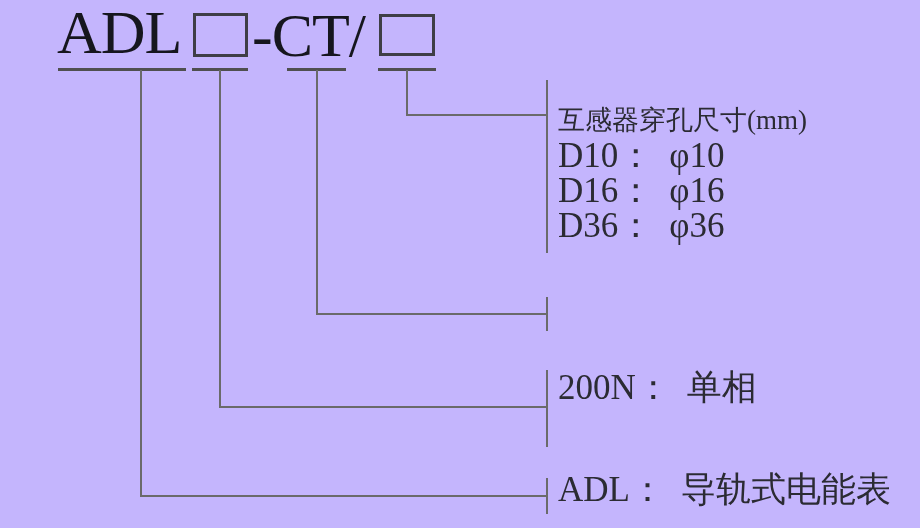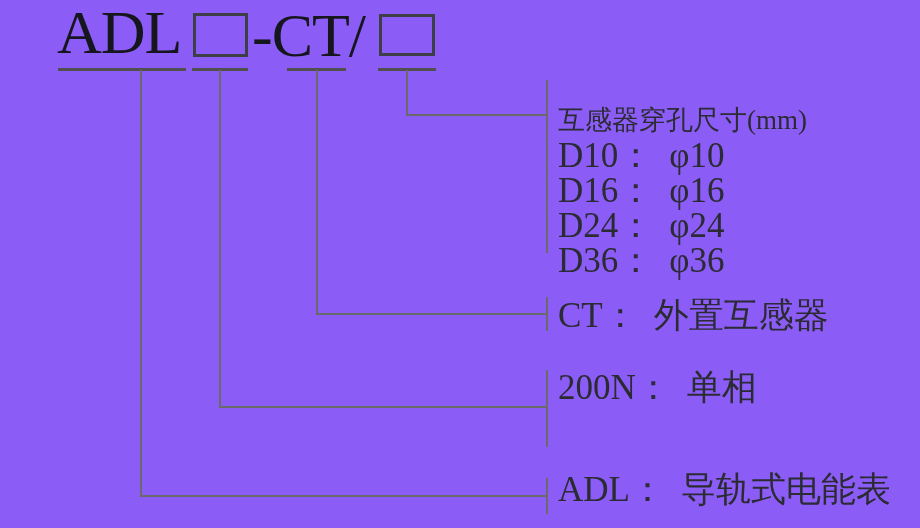--- a/index.html
+++ b/index.html
@@ -4,21 +4,21 @@
 <style>
   html, body {
     margin: 0;
     padding: 0;
     background: #ffffff;
   }
   #canvas {
     position: relative;
     width: 920px;
     height: 528px;
-    background: #8b5cf6;
+    background: #c4b5fd;
     font-family: "Liberation Serif", "DejaVu Serif", serif;
     overflow: hidden;
   }
   .abs { position: absolute; }
 
   
   .title-text {
     font-size: 62px;
     line-height: 64px;
     letter-spacing: -1px;
@@ -78,34 +78,28 @@
 
   <div class="abs opt-block" style="left:558px; top:84px;">
     <div class="branch-header">互感器穿孔尺寸(mm)</div>
     <div class="label-row">
       <span class="code">D10：</span><span class="desc">φ10</span>
     </div>
     <div class="label-row">
       <span class="code">D16：</span><span class="desc">φ16</span>
     </div>
     <div class="label-row">
-      <span class="code">D24：</span><span class="desc">φ24</span>
-    </div>
-    <div class="label-row">
       <span class="code">D36：</span><span class="desc">φ36</span>
     </div>
   </div>
 
   <div class="abs vline" style="left:316px; top:70px;  height:245px;"></div>
   <div class="abs hline" style="left:316px; top:313px; width:230px;"></div>
   <div class="abs vline" style="left:546px; top:297px; height:34px;"></div>
 
-  <div class="abs label-row" style="left:558px; top:299px;">
-    <span class="code">CT：</span><span class="desc">外置互感器</span>
-  </div>
 
   <div class="abs vline" style="left:219px; top:70px;  height:338px;"></div>
   <div class="abs hline" style="left:219px; top:406px; width:327px;"></div>
   <div class="abs vline" style="left:546px; top:370px; height:77px;"></div>
 
   <div class="abs opt-block-phase" style="left:558px; top:368px;text-align:center;">
     <div class="label-row">
       <span class="code">200N：</span><span class="desc">单相</span>
     </div>
   </div>

